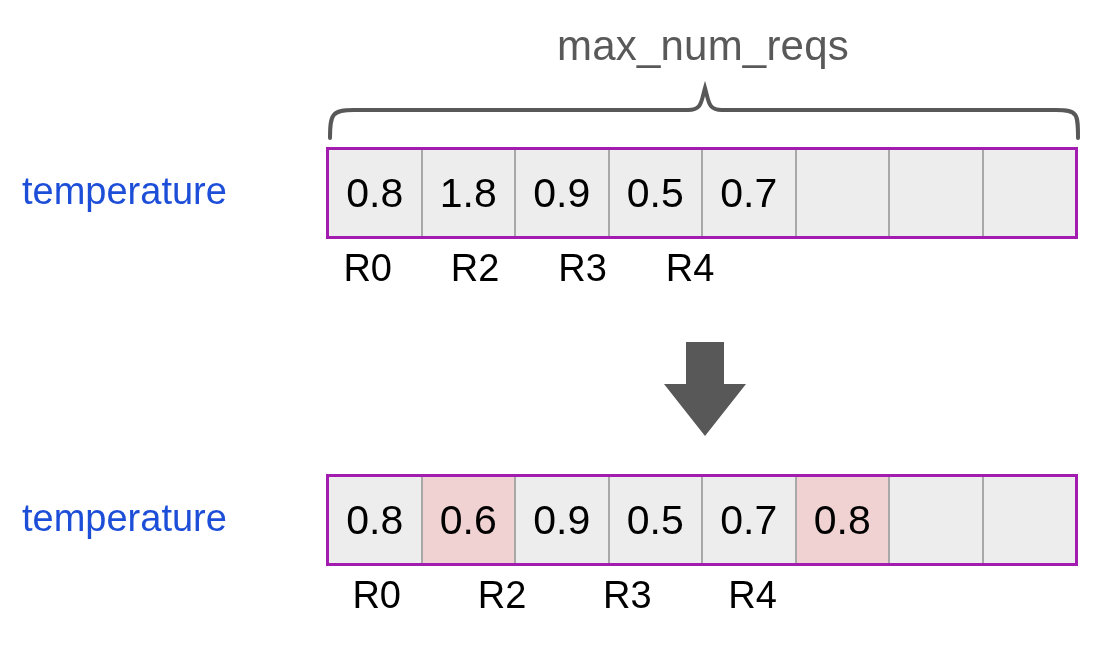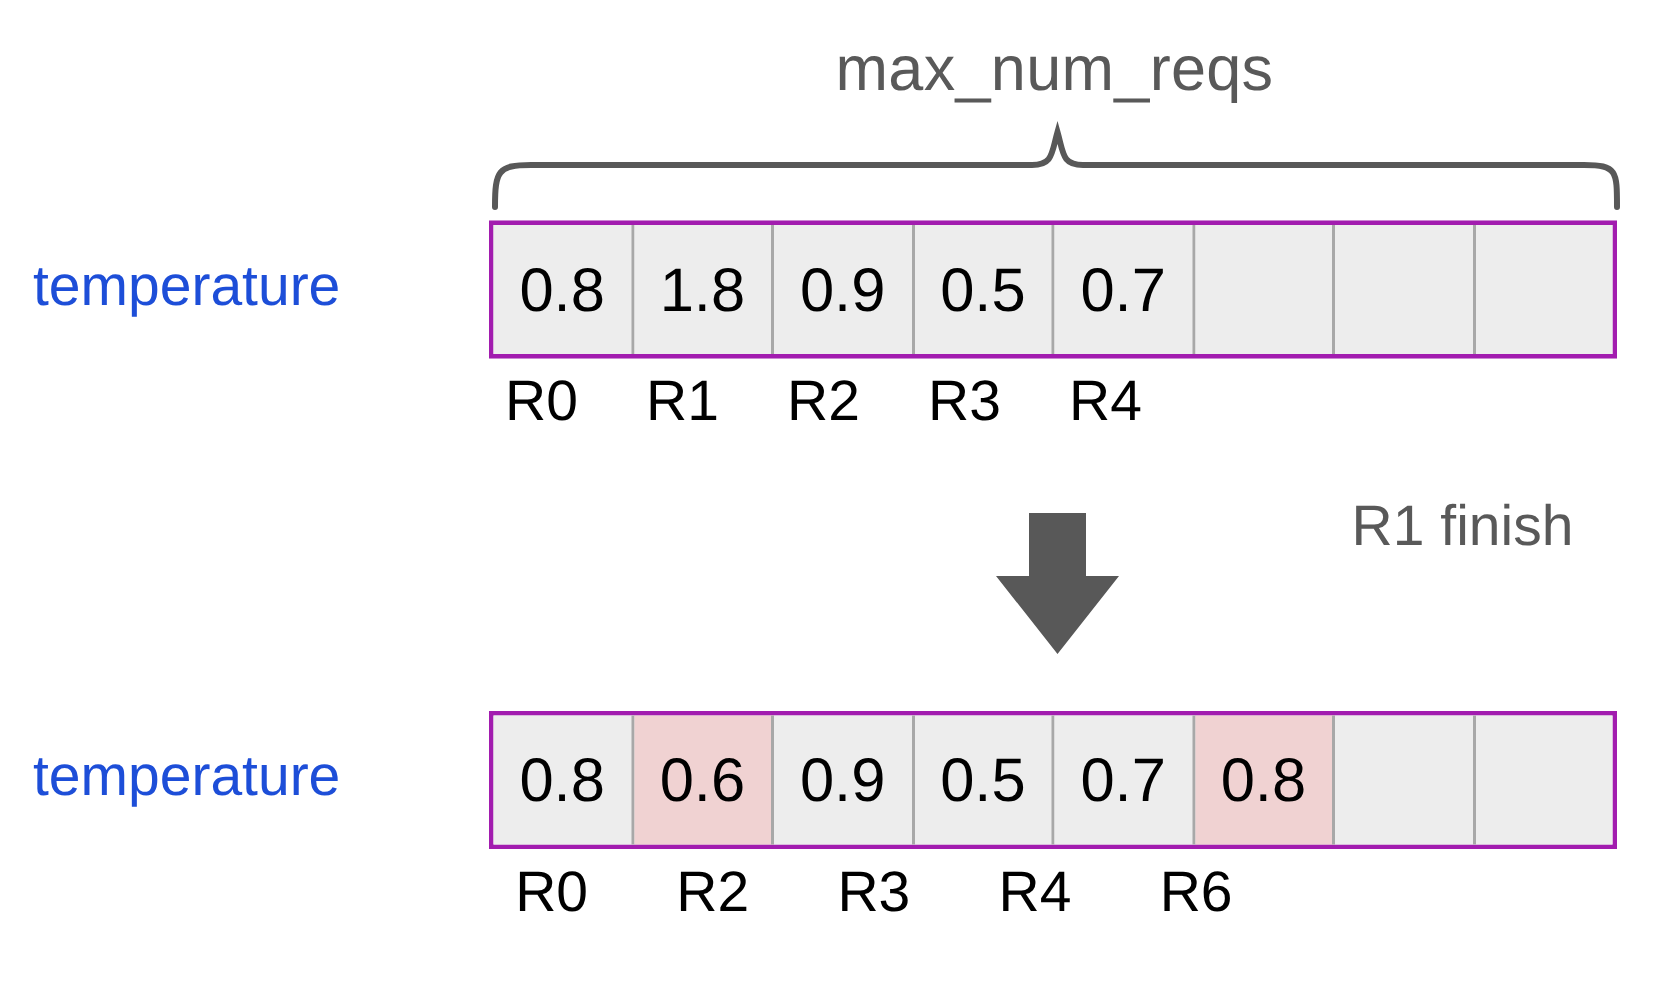--- a/index.html
+++ b/index.html
@@ -144,53 +144,50 @@
     <div class="cell">0.9</div>
     <div class="cell">0.5</div>
     <div class="cell">0.7</div>
     <div class="cell empty"></div>
     <div class="cell empty"></div>
     <div class="cell empty"></div>
   </div>
 
   <div class="tick-row top">
     <div class="tick">R0</div>
-    <div class="tick">R1</div>
     <div class="tick">R2</div>
     <div class="tick">R3</div>
     <div class="tick">R4</div>
     <div class="tick"></div>
     <div class="tick"></div>
     <div class="tick"></div>
   </div>
 
   <svg class="arrow-svg" viewBox="0 0 104 104">
     <polygon points="26,4 64,4 64,46 86,46 45,98 4,46 26,46" fill="#585858"></polygon>
   </svg>
 
   <div class="transition-note">
-    <div>R1 finish</div>
   </div>
 
   <div class="row-label bottom">temperature</div>
 
   <div class="array-row bottom">
     <div class="cell">0.8</div>
     <div class="cell highlight">0.6</div>
     <div class="cell">0.9</div>
     <div class="cell">0.5</div>
     <div class="cell">0.7</div>
     <div class="cell highlight">0.8</div>
     <div class="cell empty"></div>
     <div class="cell empty"></div>
   </div>
 
   <div class="tick-row bottom">
     <div class="tick">R0</div>
     <div class="tick">R2</div>
     <div class="tick">R3</div>
     <div class="tick">R4</div>
-    <div class="tick">R6</div>
     <div class="tick"></div>
     <div class="tick"></div>
   </div>
 
 </div>
 
 </body></html>

